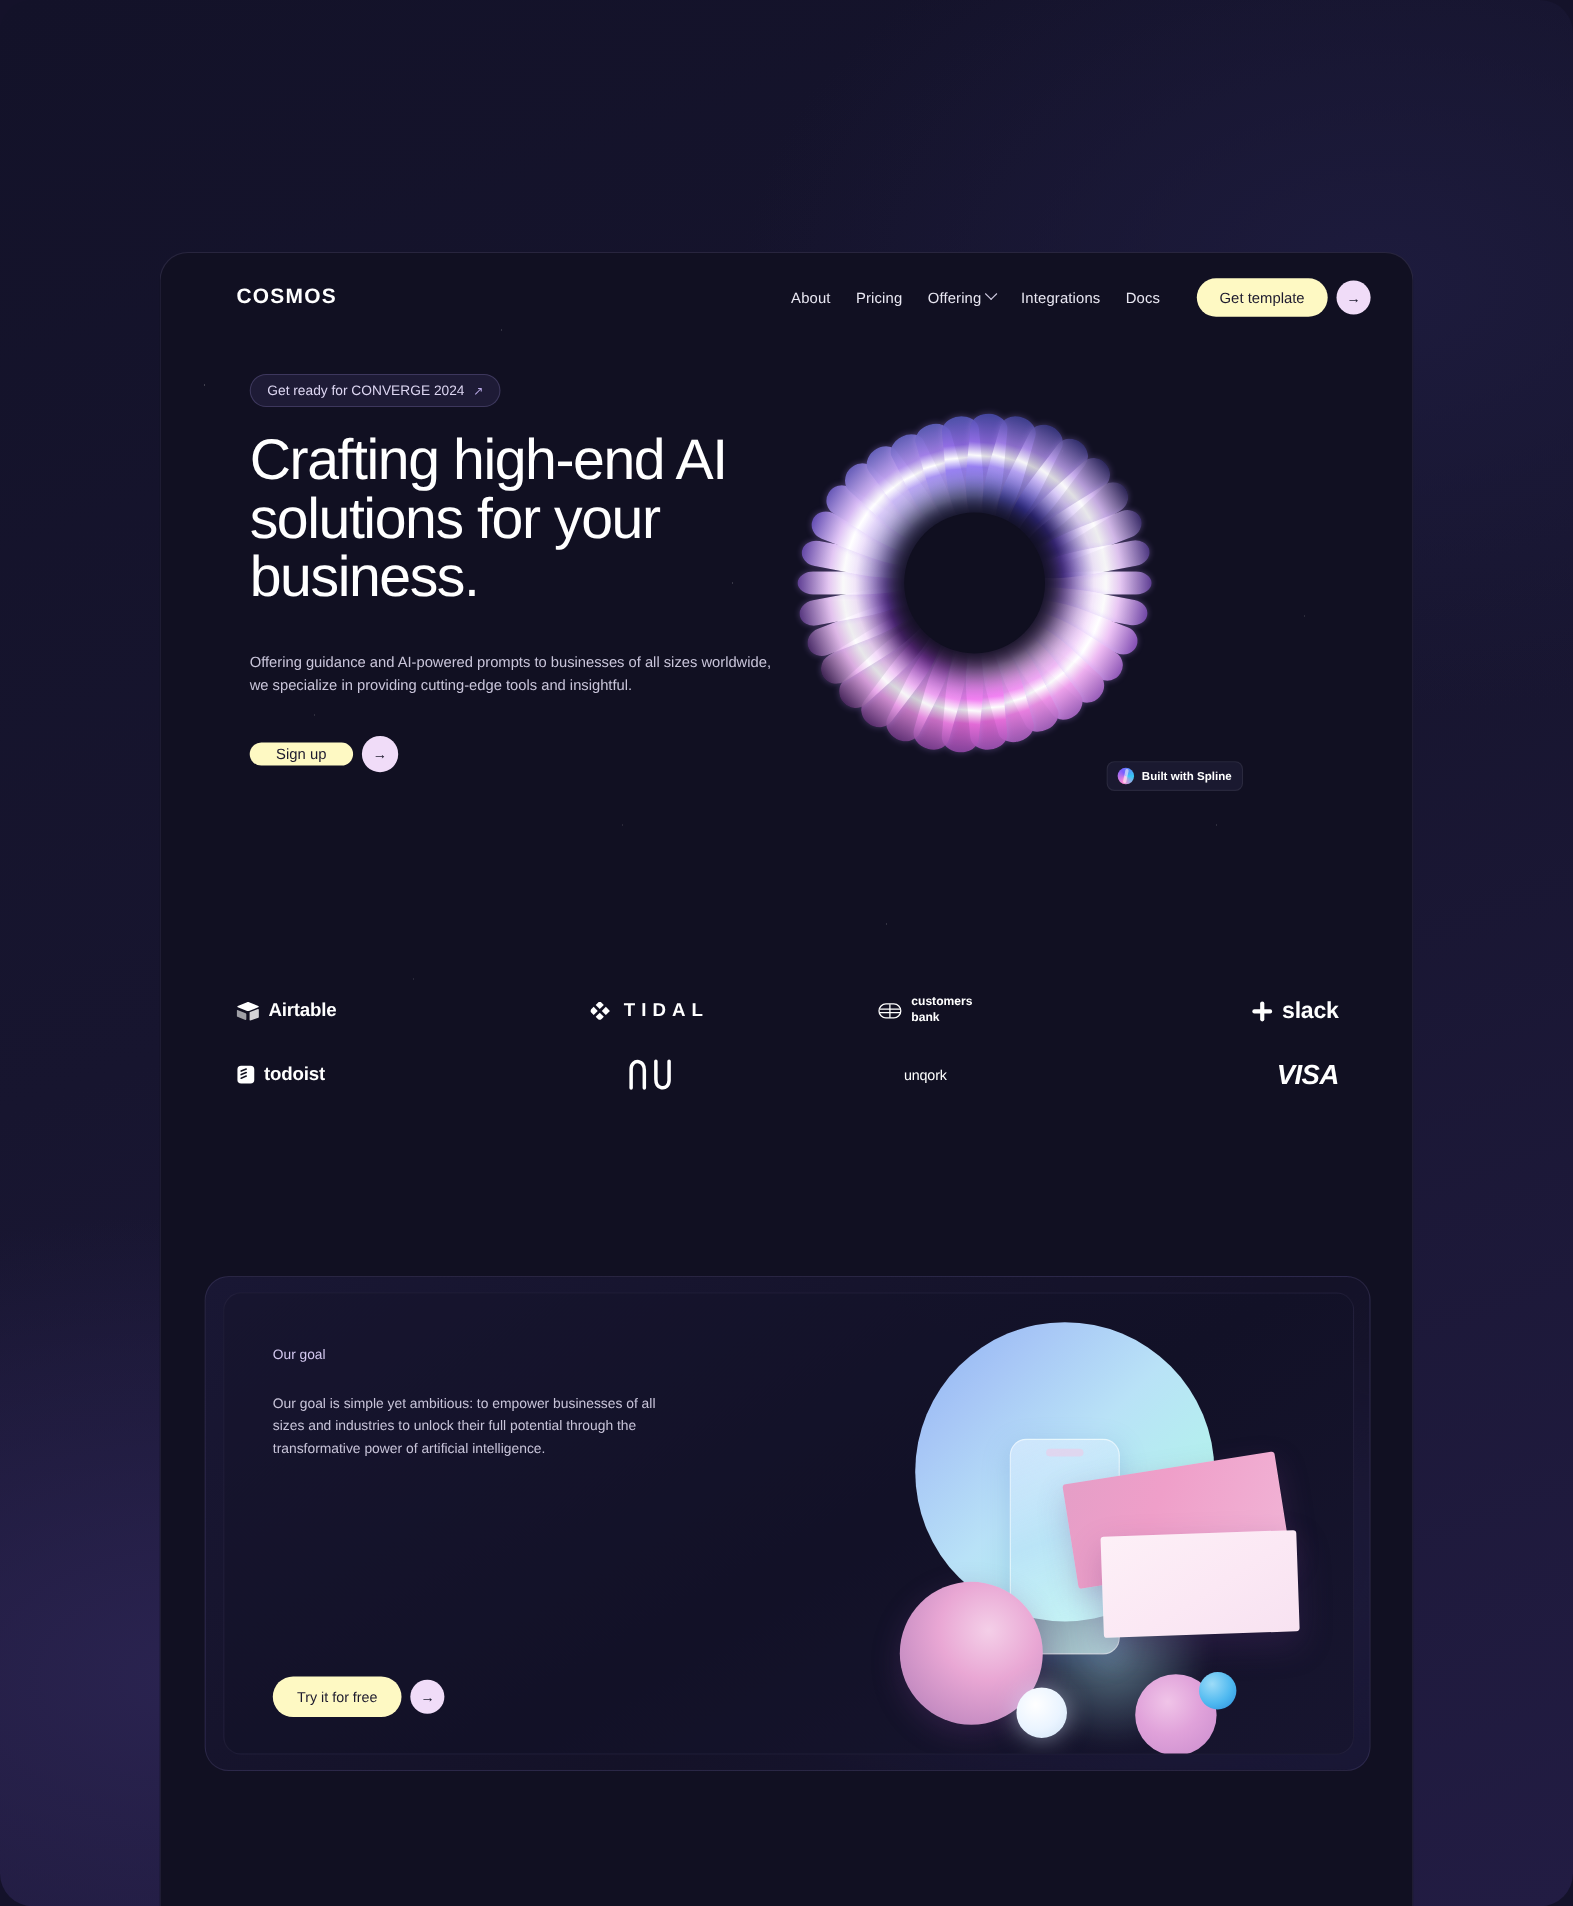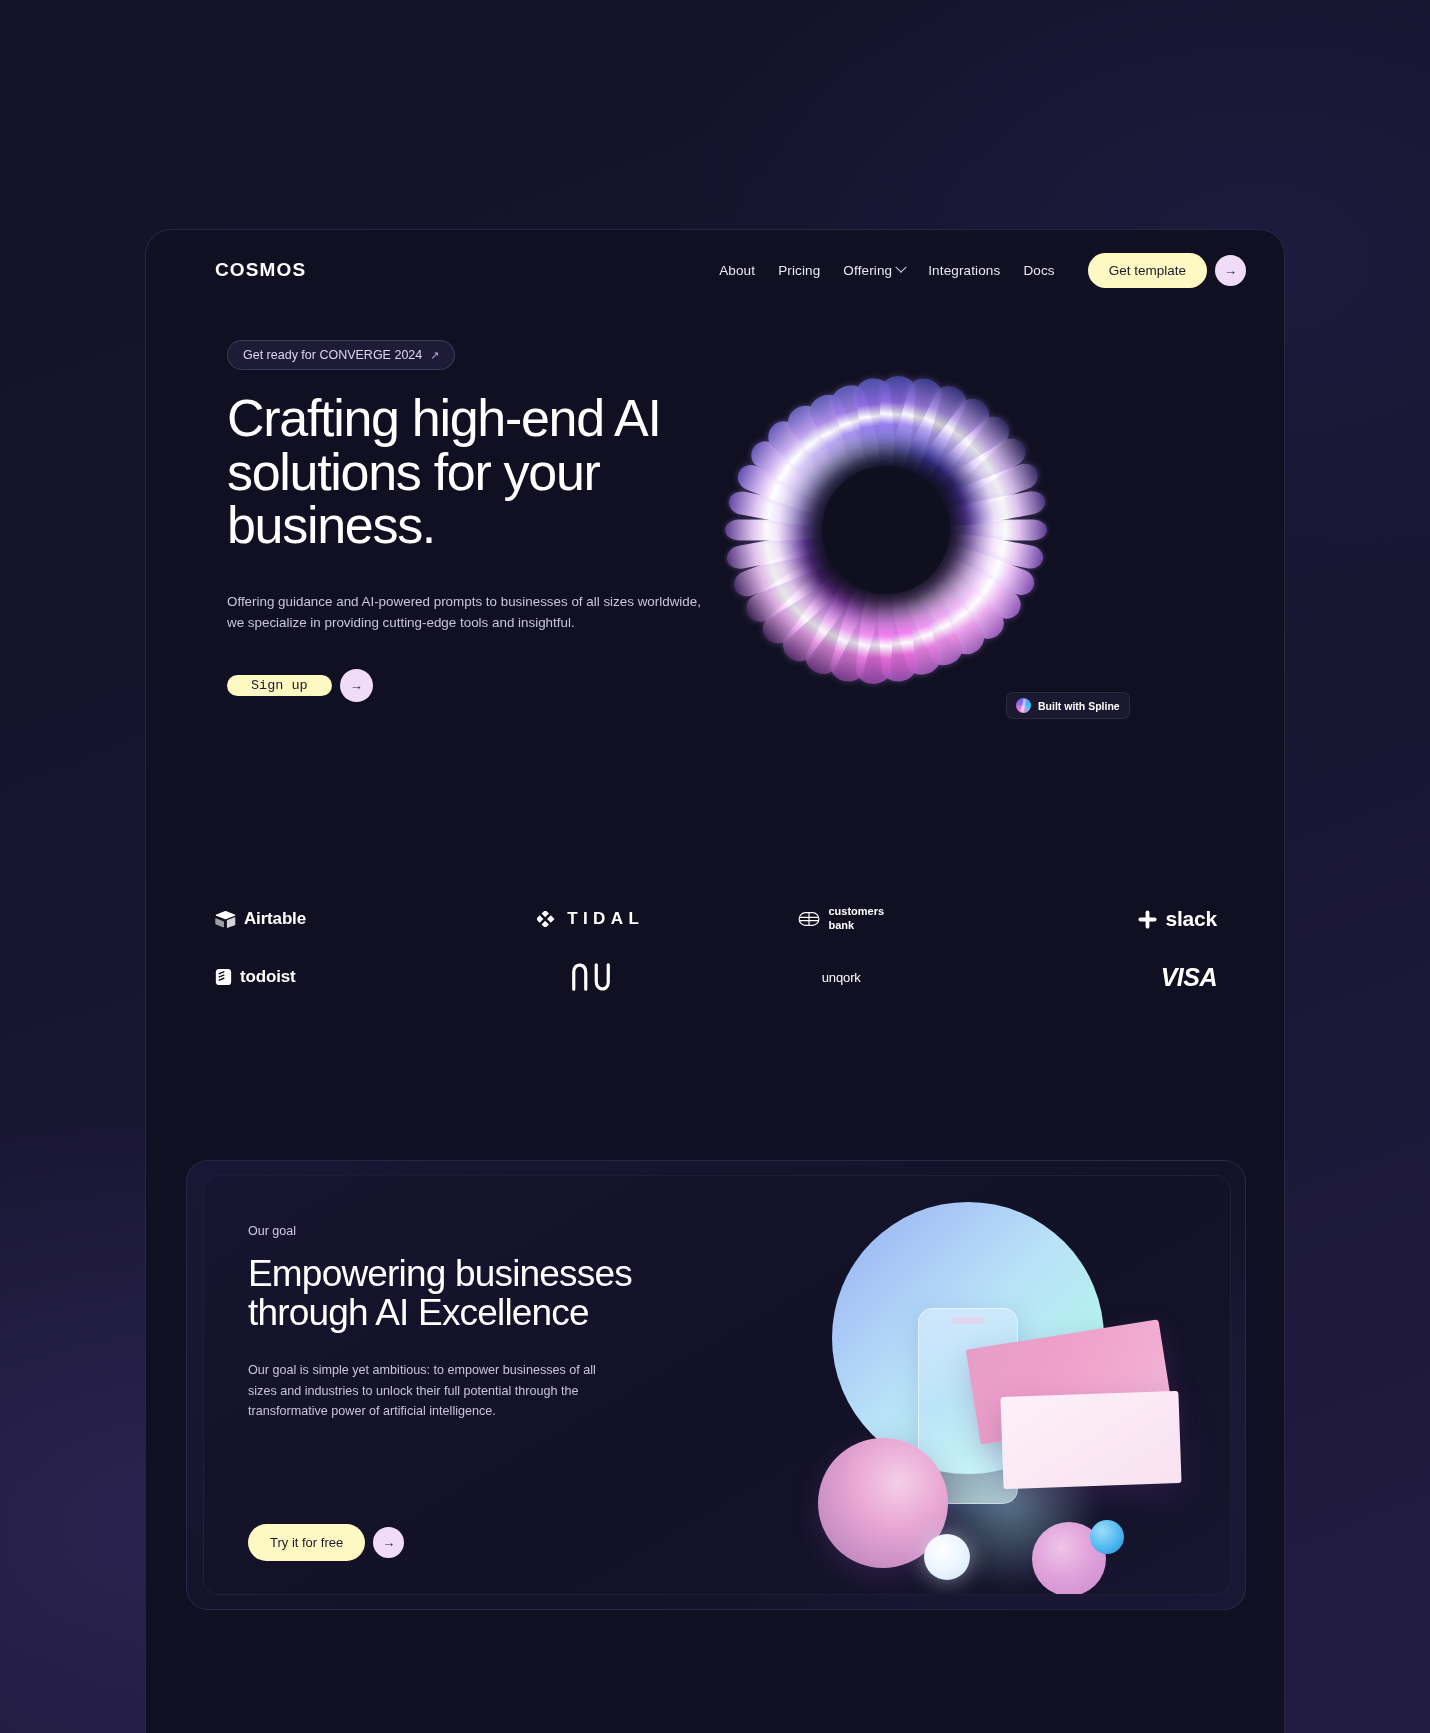--- a/index.html
+++ b/index.html
@@ -12,20 +12,21 @@
   }
   #page {
     position: relative;
     width: 1430px;
     height: 1733px;
     background:
       radial-gradient(1100px 700px at 12% 88%, #2a2350 0%, rgba(42,35,80,0) 60%),
       radial-gradient(900px 600px at 88% 15%, #1d1b3d 0%, rgba(29,27,61,0) 65%),
       linear-gradient(160deg, #131229 0%, #17152f 45%, #221c43 100%);
     overflow: hidden;
+    border-radius: 30px;
   }
 
   
   #frame {
     position: absolute;
     left: 145px;
     top: 229px;
     width: 1140px;
     height: 1560px;
     border-radius: 26px 26px 0 0;
@@ -135,21 +136,21 @@
     max-width: 480px;
   }
   #hero-sub {
     margin-top: 38px;
     color: #c9c5da;
     font-size: 13.4px;
     line-height: 1.62;
     max-width: 480px;
   }
   #hero-cta { margin-top: 35px; display: flex; align-items: center; gap: 8px; }
-  #hero-cta .pill-btn { padding: 3px 24px; font-family: Liberation Mono, monospace; }
+  #hero-cta .pill-btn { padding: 3px 24px; }
   #hero-cta .round-btn { width: 33px; height: 33px; }
 
   
   #ring-wrap {
     position: absolute;
     left: 560px; top: 120px;
     width: 360px; height: 360px;
   }
   #ring {
     position: absolute;
@@ -556,21 +557,20 @@
         </div>
       </div>
     </div>
 
 
     <div id="goal-card">
       <div id="goal-inner">
 
         <div id="goal-text">
           <div id="goal-eyebrow">Our goal</div>
-          <h2 id="goal-title">Empowering businesses through AI Excellence</h2>
           <p id="goal-body">Our goal is simple yet ambitious: to empower businesses of all sizes and industries to unlock their full potential through the transformative power of artificial intelligence.</p>
         </div>
 
         <div id="goal-cta">
           <button class="pill-btn">Try it for free</button>
           <button class="round-btn">→</button>
         </div>
 
         <div id="goal-art">
           <div id="art-circle"></div>

